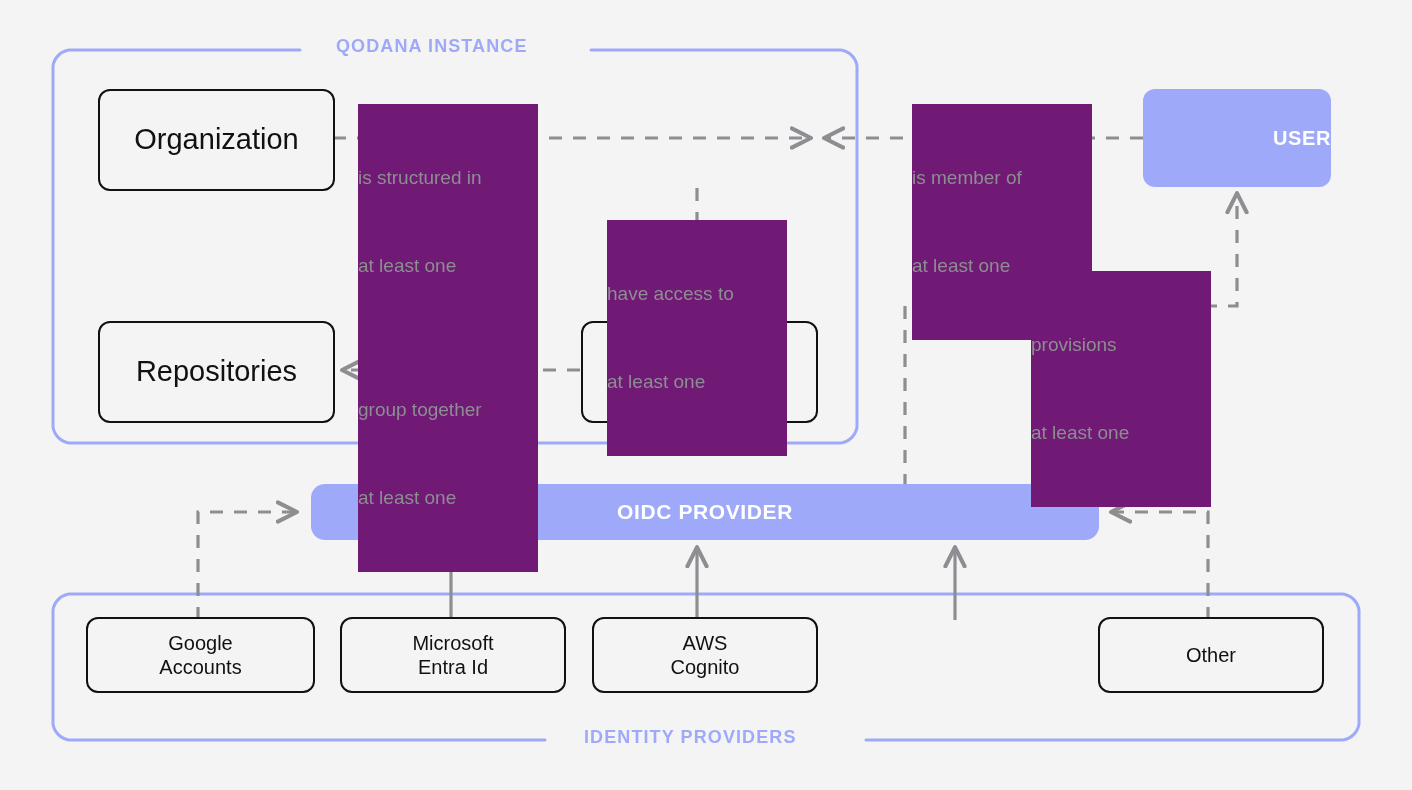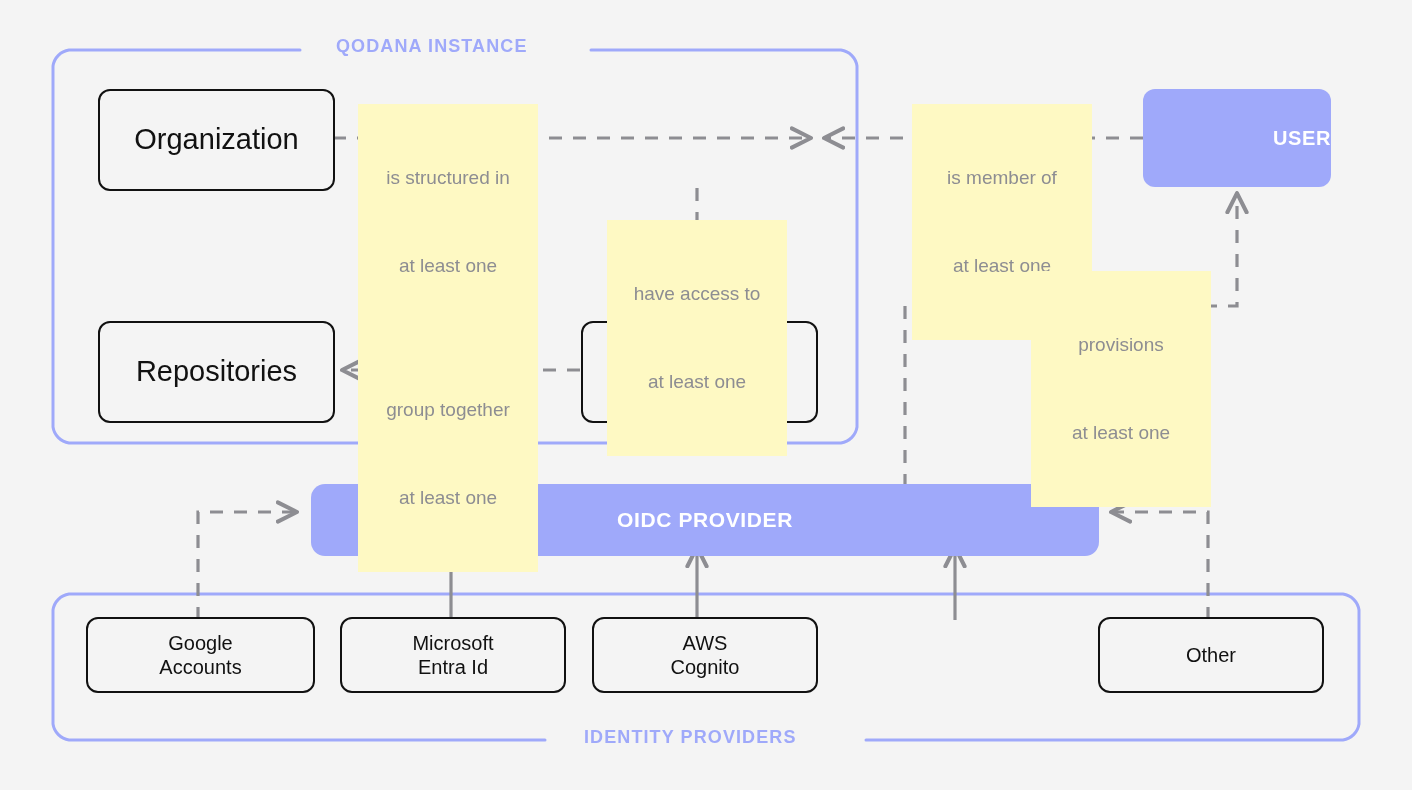--- a/index.html
+++ b/index.html
@@ -30,23 +30,23 @@
     border:none;
     color:#ffffff;
     font-weight:600;
     letter-spacing:.6px;
   }
   .edge-label{
     position:absolute;
     color:#8d8d92;
     font-size:19px;
     line-height:1.55;
-    text-align:center;
+    text-align:left;
     z-index:6;
-    background:#fef9c3;
+    background:#701a75;
     white-space:pre;
   }
   .group-title{
     position:absolute;
     color:#9fa9fa;
     font-weight:700;
     font-size:18px;
     letter-spacing:1.1px;
     background:#f4f4f4;
     padding:0 14px;
@@ -114,21 +114,21 @@
   </div>
 
   <div class="node" style="left:581px;top:321px;width:233px;height:98px;">
     <span>Projects</span>
   </div>
 
   <div class="node filled" style="left:1143px;top:89px;width:188px;height:98px;font-size:20px;justify-content:flex-end;">
     <span>USER</span>
   </div>
 
-  <div class="node filled" style="left:311px;top:484px;width:788px;height:72px;font-size:21px;border-radius:14px;">
+  <div class="node filled" style="left:311px;top:484px;width:788px;height:56px;font-size:21px;border-radius:14px;">
     <span>OIDC PROVIDER</span>
   </div>
 
   <div class="node small" style="left:86px;top:617px;width:225px;height:72px;flex-direction:column;">
     <span>Google</span>
     <span>Accounts</span>
   </div>
 
   <div class="node small" style="left:340px;top:617px;width:222px;height:72px;flex-direction:column;">
     <span>Microsoft</span>

